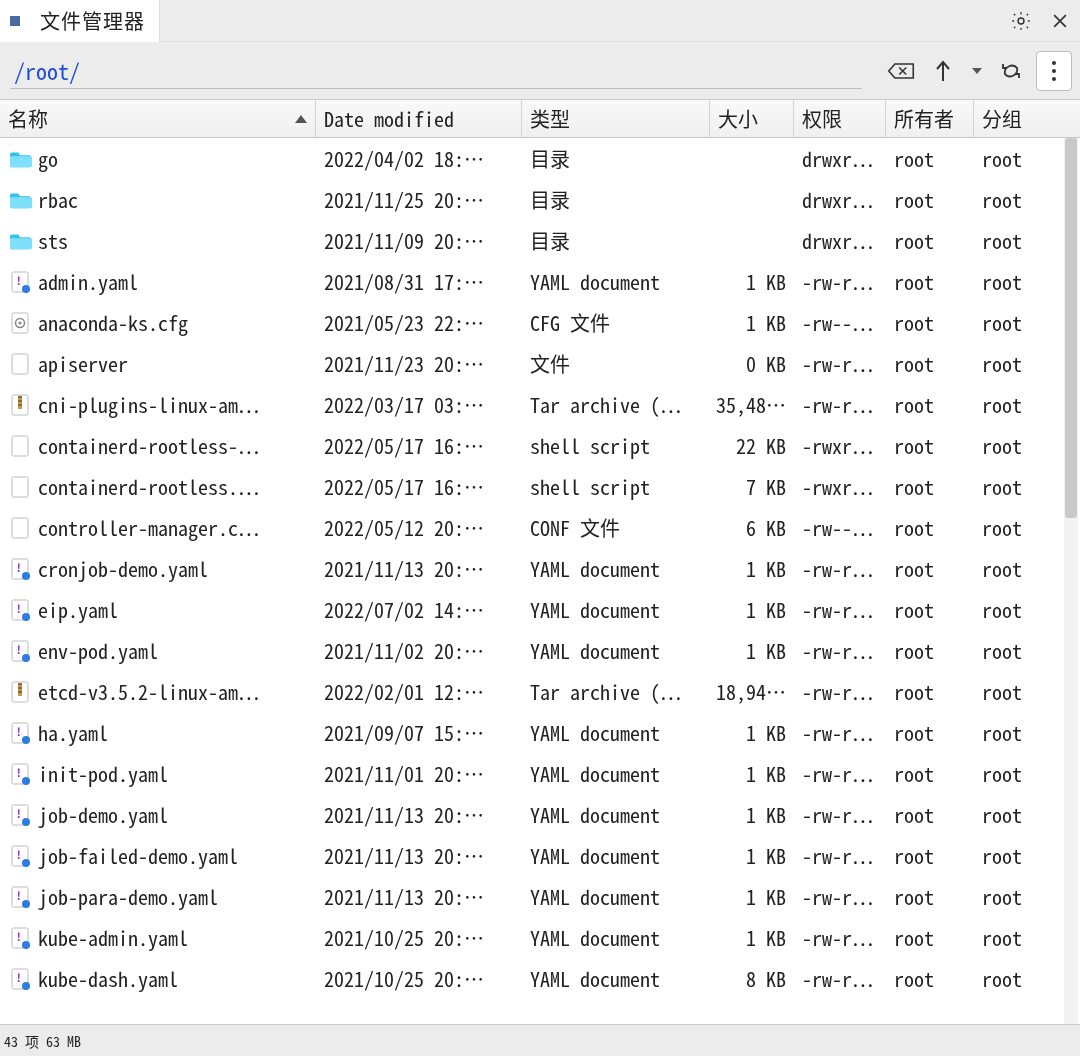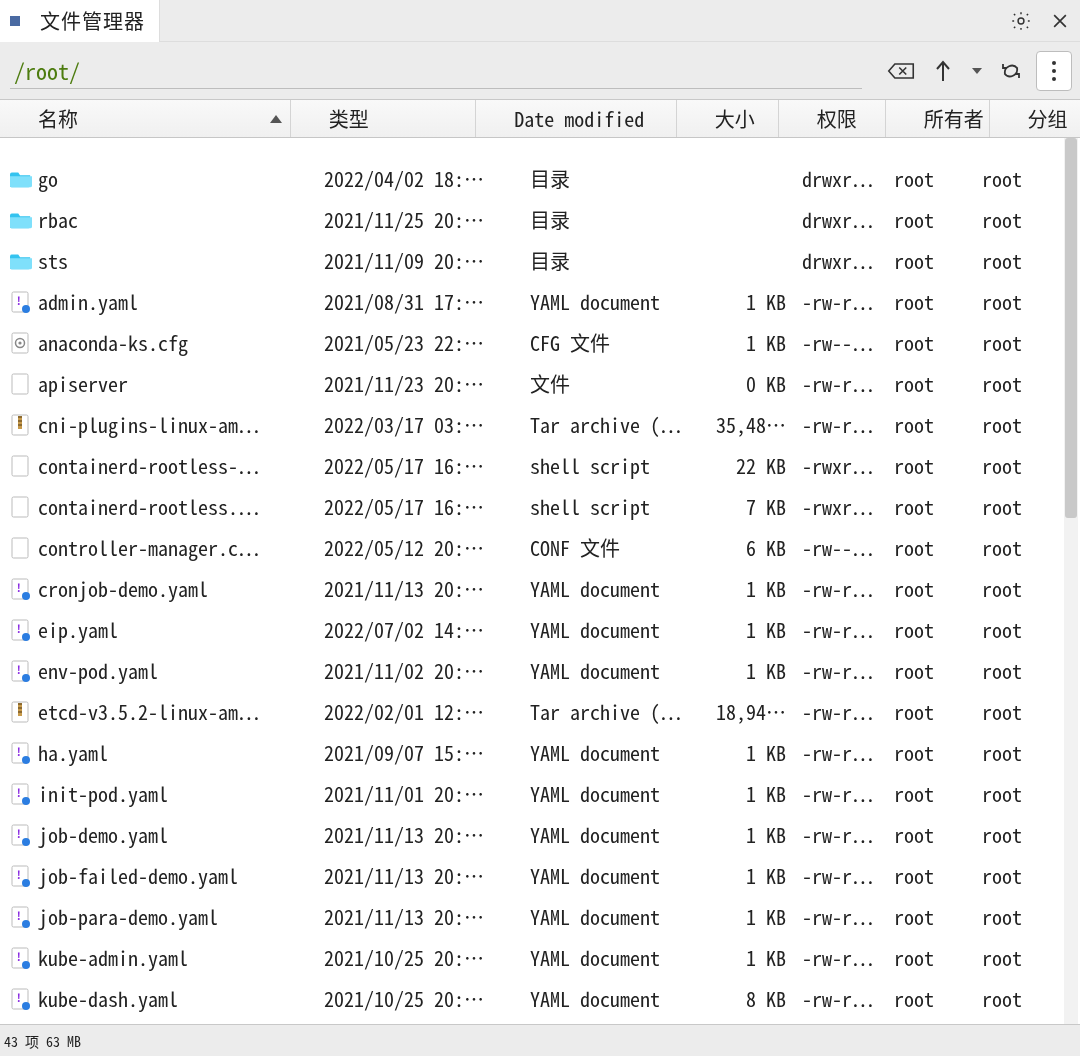--- a/index.html
+++ b/index.html
@@ -51,21 +51,21 @@
     padding: 0 8px 0 10px;
     gap: 6px;
     border-bottom: 1px solid #c8c8c8;
   }
   .pathbox {
     flex: 1;
     height: 36px;
     background: transparent;
     display:flex; align-items:center;
     font-size: 22px;
-    color: #4d7c0f;
+    color: #1d4ed8;
     padding-left:4px;
     border-bottom: 1px solid #bdbdbd;
     margin-right: 16px;
   }
   .addr-icons { display:flex; align-items:center; gap:8px; }
   .addr-icons .iconbox {
     width: 34px; height:34px; display:flex; align-items:center; justify-content:center;
     border-radius:4px;
   }
   .menu-btn {
@@ -79,21 +79,21 @@
     height: 38px;
     background: linear-gradient(#f9f9f9,#f0f0f0);
     border-bottom: 1px solid #c6c6c6;
     display:flex;
     font-size: 20px;
   }
   .col {
     border-right: 1px solid #d4d4d4;
     display:flex; align-items:center;
     padding-left: 8px;
-    overflow:hidden; white-space:nowrap;margin-left:30px;
+    overflow:hidden; white-space:nowrap;
   }
   .col.name   { width: 316px; position:relative; }
   .col.date   { width: 206px; }
   .col.type   { width: 188px; }
   .col.size   { width: 84px; justify-content:flex-end; padding-right:8px; padding-left:0;}
   .col.perm   { width: 92px; }
   .col.owner  { width: 88px; }
   .col.group  { width: 72px; border-right:none;}
   .sort-caret {
     position:absolute; right:8px; top:50%; transform:translateY(-50%);
@@ -104,21 +104,20 @@
   .list-wrap {
     flex:1;
     background:#fff;
     overflow:hidden;
     position:relative;
   }
   .list {
     width: calc(100% - 18px);
     height:100%;
     overflow:hidden;
-    margin-top:20px;
   }
   .row {
     display:flex;
     height: 41px;
     align-items:center;
   }
   .cell {
     overflow:hidden; white-space:nowrap; text-overflow: ellipsis;
     padding-left:8px;
     font-size:20px;
@@ -213,22 +212,22 @@
         </svg>
       </span>
     </div>
   </div>
 
   <div class="headers">
     <div class="col name">
       <span>名称</span>
       <span class="sort-caret"></span>
     </div>
+    <div class="col date">Date modified</div>
     <div class="col type">类型</div>
-    <div class="col date">Date modified</div>
     <div class="col size" style="justify-content:flex-start;padding-left:8px;">大小</div>
     <div class="col perm">权限</div>
     <div class="col owner">所有者</div>
     <div class="col group">分组</div>
   </div>
 
   <div class="list-wrap">
     <div class="list" id="file-list">
         <div class="row">
           <div class="cell name">

